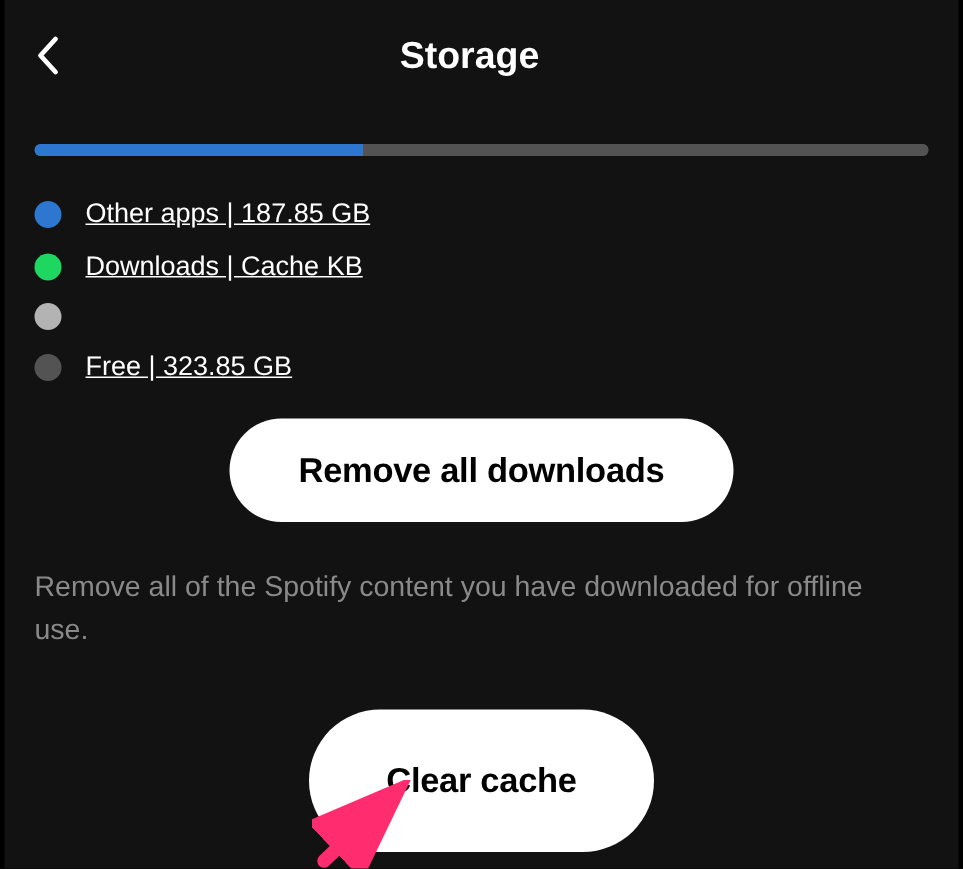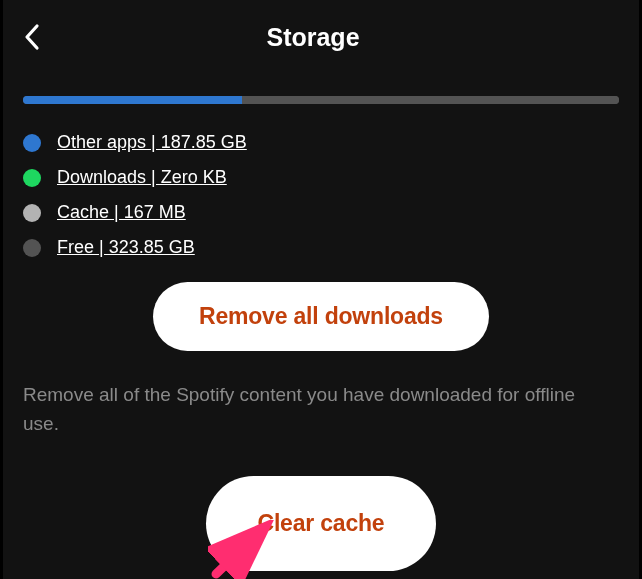--- a/index.html
+++ b/index.html
@@ -81,21 +81,21 @@
       color: #fff;
       font-weight: 400;
     }
     .btn-wrap {
       display: flex;
       justify-content: center;
       margin-top: 24px;
     }
     .btn {
       background: #fff;
-      color: #c2410c;
+      color: #000000;
       border: none;
       border-radius: 50px;
       font-size: 23px;
       font-weight: 700;
       padding: 21px 46px;
       cursor: pointer;
       letter-spacing: -0.2px;
     }
     .desc {
       padding: 30px 32px 0 20px;
@@ -132,25 +132,24 @@
     </div>
   </div>
 
   <div class="legend">
     <div class="legend-row">
       <div class="dot dot-other"></div>
       <div class="legend-text">Other apps | 187.85 GB</div>
     </div>
     <div class="legend-row">
       <div class="dot dot-downloads"></div>
-      <div class="legend-text">Downloads | Zero KB</div>
+      <div class="legend-text">Downloads | Cache KB</div>
     </div>
     <div class="legend-row">
       <div class="dot dot-cache"></div>
-      <div class="legend-text">Cache | 167 MB</div>
     </div>
     <div class="legend-row">
       <div class="dot dot-free"></div>
       <div class="legend-text">Free | 323.85 GB</div>
     </div>
   </div>
 
   <div class="btn-wrap">
     <button class="btn">Remove all downloads</button>
   </div>

